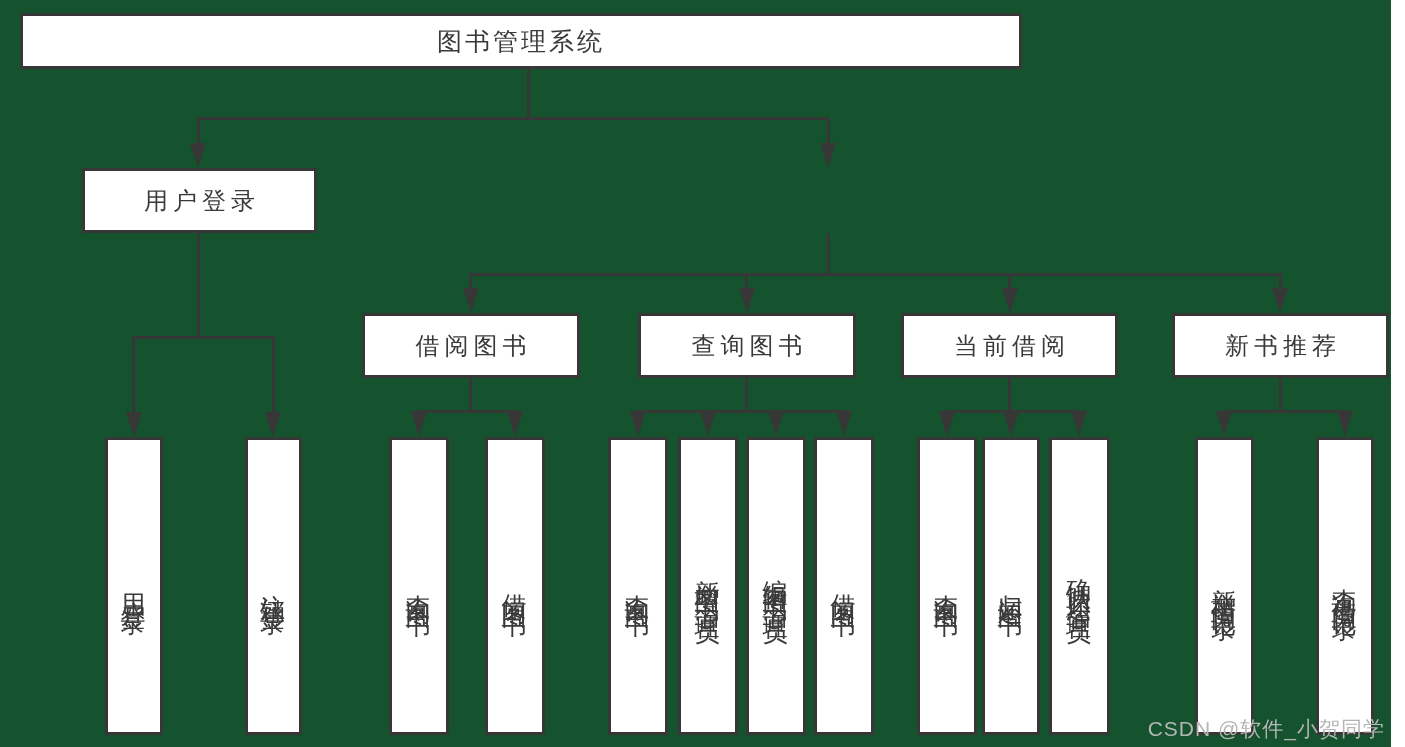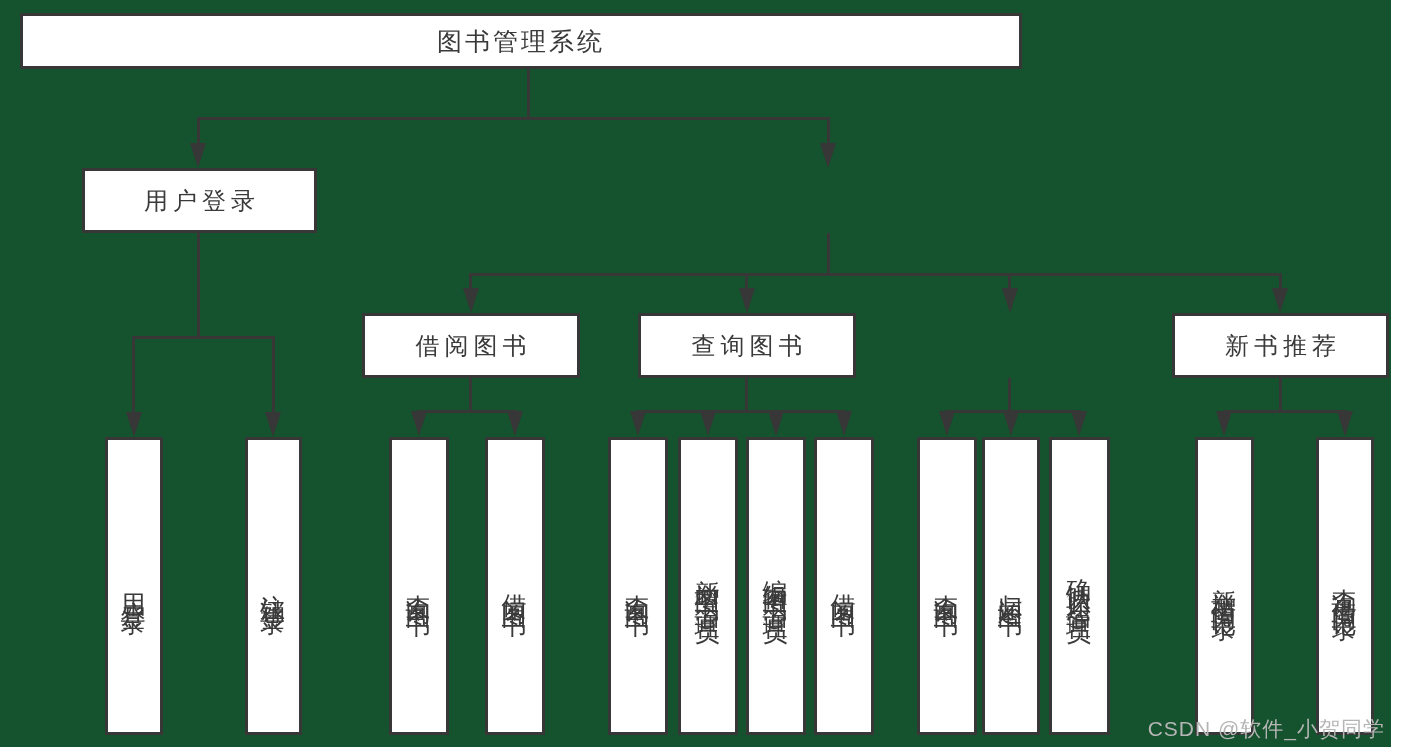--- a/index.html
+++ b/index.html
@@ -93,20 +93,23 @@
   <div class="arrow" style="left:1002px;top:288px;"></div>
   <div class="line v" style="left:1279px;top:273px;height:17px;"></div>
   <div class="arrow" style="left:1272px;top:288px;"></div>
 
   <div class="box hnode" style="left:362px;top:313px;width:218px;height:65px;">
     <span class="lbl">借阅图书</span>
   </div>
   <div class="box hnode" style="left:638px;top:313px;width:218px;height:65px;">
     <span class="lbl">查询图书</span>
   </div>
+  <div class="box hnode" style="left:901px;top:313px;width:217px;height:65px;">
+    <span class="lbl">当前借阅</span>
+  </div>
   <div class="box hnode" style="left:1172px;top:313px;width:217px;height:65px;">
     <span class="lbl">新书推荐</span>
   </div>
 
   <div class="line v" style="left:469px;top:378px;height:33px;"></div>
   <div class="line h" style="left:417px;top:410px;width:100px;"></div>
   <div class="arrow" style="left:411px;top:411px;"></div>
   <div class="arrow" style="left:507px;top:411px;"></div>
 
   <div class="box vnode" style="left:389px;top:437px;width:60px;height:298px;">

